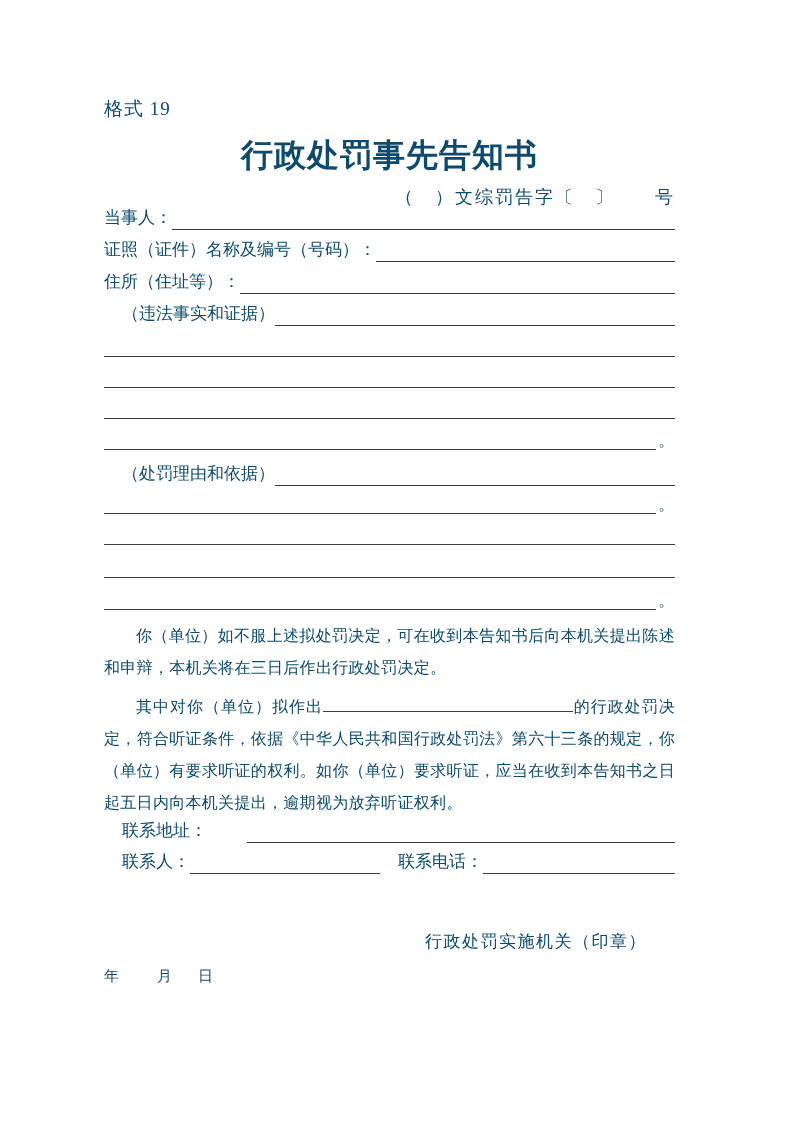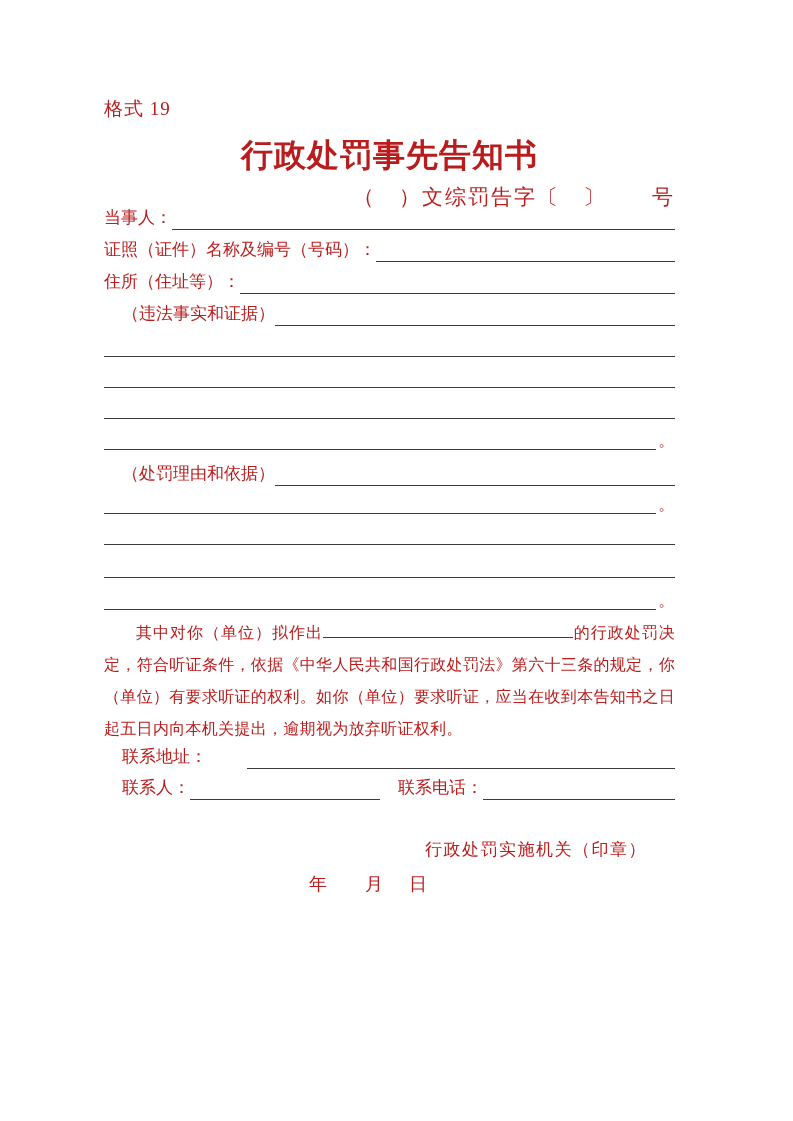--- a/index.html
+++ b/index.html
@@ -4,38 +4,38 @@
 <style>
   html,body { margin:0; padding:0; background:#e8e8e8; }
   .page {
     position:relative;
     width:793px; height:1121px;
     margin:0 auto;
     background:#ffffff;
     box-sizing:border-box;
     padding:0 118px 0 104px;
     font-family:"Liberation Serif","DejaVu Serif",serif;
-    color:#b91c1c;
+    color:#0c4a6e;
     overflow:hidden;
   }
   .format-label {
     margin-top:96px;
     font-size:19px; line-height:26px;
     letter-spacing:1px;
   }
   .title {
     margin:16px 0 0 0;
     font-size:32px; line-height:34px;
     font-weight:bold;
     text-align:center;
     letter-spacing:1px;
   }
   .doc-number {
     margin-top:14px;
-    font-size:21px; line-height:22px;
+    font-size:18px; line-height:22px;
     text-align:right;
     letter-spacing:2px;
   }
   .row {
     display:flex;
     align-items:flex-end;
     height:32px;
     font-size:17px;
     justify-content:space-between;
   }
@@ -69,30 +69,30 @@
   .para.hearing { margin-top:7px; }
   .inline-line {
     display:inline-block;
     width:250px;
     border-bottom:1.4px solid #3d3d3d;
     height:14px;
     vertical-align:baseline;
   }
   .gap { flex:0 0 18px; }
   .agency {
-    margin-top:38px;
+    margin-top:56px;
     font-size:17px; line-height:24px;
     text-align:right;
     padding-right:28px;
     letter-spacing:1.5px;
   }
   .date-line {
     margin-top:10px;
-    font-size:18px; line-height:24px;
-    text-align:center;
+    font-size:15px; line-height:24px;
+    text-align:left;
     padding-right:43px;
   }
   .date-line .dm { margin-left:38px; }
   .date-line .dd { margin-left:26px; }
 </style>
 </head>
 <body>
 
 <div class="page">
 
@@ -150,20 +150,23 @@
     <span class="line"></span>
   </div>
   <div class="row blank-tall">
     <span class="line"></span>
   </div>
   <div class="row blank-period">
     <span class="line"></span>
     <span class="period">。</span>
   </div>
 
+  <p class="para appeal">
+    <span>你（单位）如不服上述拟处罚决定，可在收到本告知书后向本机关提出陈述和申辩，本机关将在三日后作出行政处罚决定。</span>
+  </p>
 
   <p class="para hearing">
     <span>其中对你（单位）拟作出</span><span class="inline-line"></span><span>的行政处罚决定，符合听证条件，依据《中华人民共和国行政处罚法》第六十三条的规定，你（单位）有要求听证的权利。如你（单位）要求听证，应当在收到本告知书之日起五日内向本机关提出，逾期视为放弃听证权利。</span>
   </p>
 
   <div class="row contact-a">
     <span class="label indent2">联系地址：</span>
     <span class="line"></span>
   </div>
 

